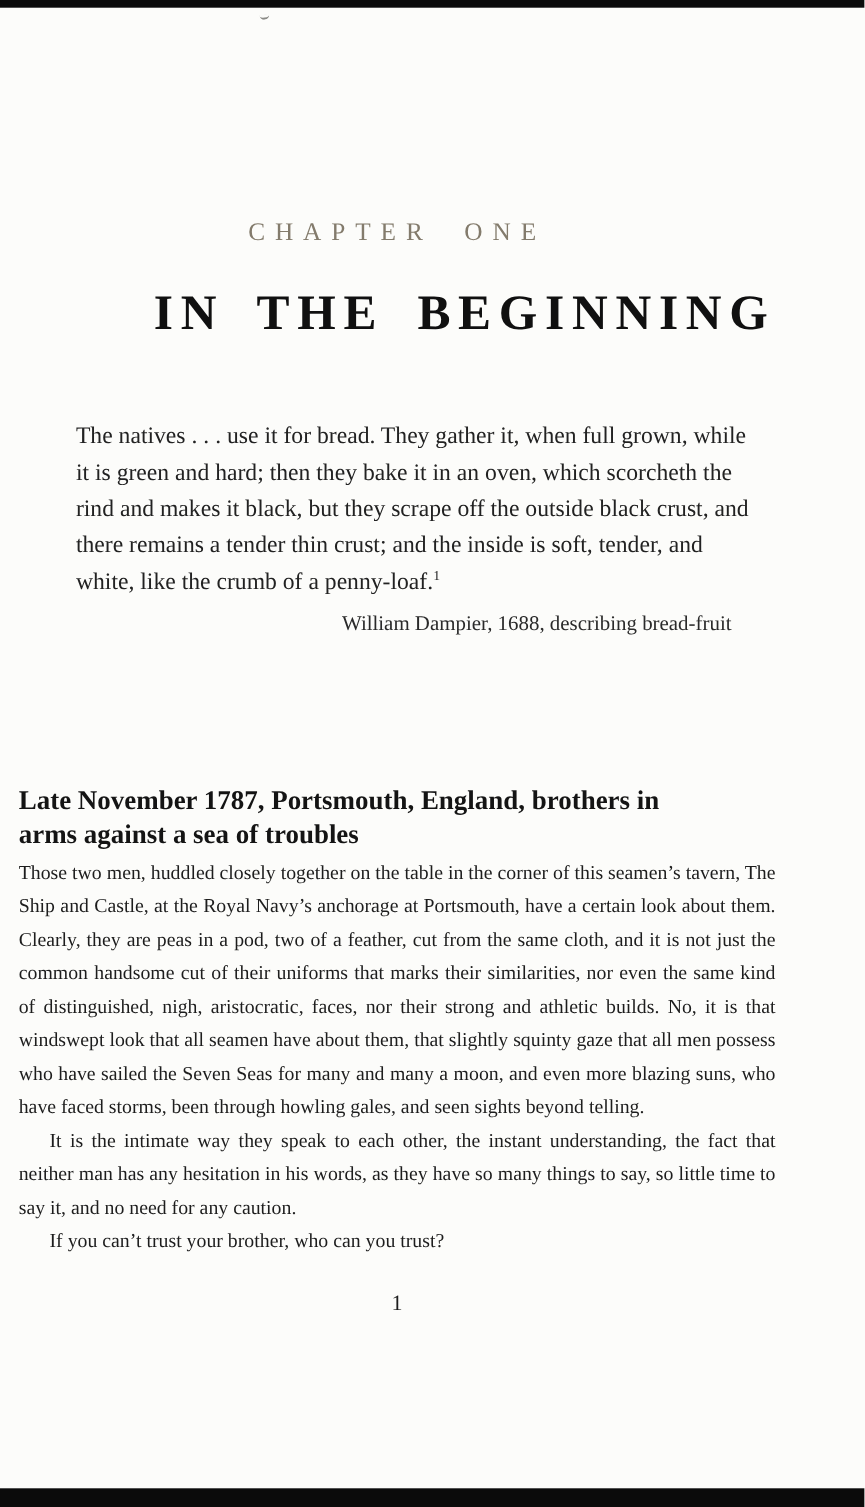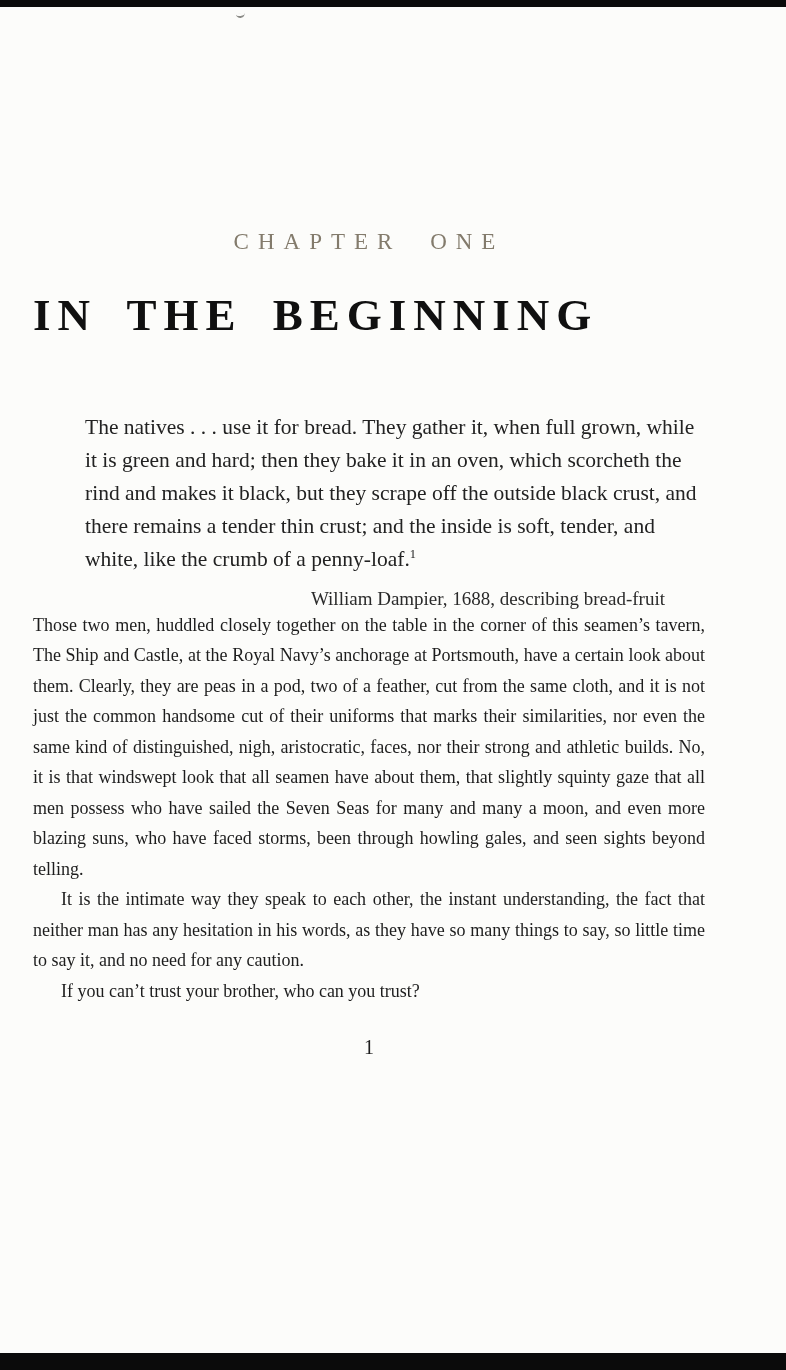--- a/index.html
+++ b/index.html
@@ -17,32 +17,32 @@
 
   .speck {
     position: absolute;
     width: 9px; height: 5px;
     border-bottom: 2px solid #8a8a86;
     border-radius: 0 0 8px 8px;
     top: 13px; left: 236px;
     transform: rotate(-8deg);
   }
 
-  .content { padding: 198px 81px 0 33px; margin-top: 31px; }
+  .content { padding: 198px 81px 0 17px; }
 
   .chapter-label {
     text-align: center;
     font-size: 23px;
     letter-spacing: 9px;
     word-spacing: 14px;
     color: #837b6c;
   }
 
   .title {
-    text-align: left;
+    text-align: right;
     margin-top: 36px;
     font-size: 45px;
     font-weight: 600;
     letter-spacing: 7px;
     word-spacing: 12px;
     line-height: 1.1;
     color: #101010;
   }
 
   .epigraph {
@@ -96,20 +96,21 @@
 
   <div class="content">
     <div class="chapter-label">CHAPTER ONE</div>
 
     <h1 class="title">IN THE BEGINNING</h1>
 
     <p class="epigraph"><span>The natives . . . use it for bread. They gather it, when full grown, while it is green and hard; then they bake it in an oven, which scorcheth the rind and makes it black, but they scrape off the outside black crust, and there remains a tender thin crust; and the inside is soft, tender, and white, like the crumb of a penny-loaf.</span><sup class="fn">1</sup></p>
 
     <div class="attribution">William Dampier, 1688, describing bread-fruit</div>
 
+    <h2 class="section-heading">Late November 1787, Portsmouth, England, brothers in arms against a sea of troubles</h2>
 
     <p class="body-para">Those two men, huddled closely together on the table in the corner of this seamen’s tavern, The Ship and Castle, at the Royal Navy’s anchorage at Portsmouth, have a certain look about them. Clearly, they are peas in a pod, two of a feather, cut from the same cloth, and it is not just the common handsome cut of their uniforms that marks their similarities, nor even the same kind of distinguished, nigh, aristocratic, faces, nor their strong and athletic builds. No, it is that windswept look that all seamen have about them, that slightly squinty gaze that all men possess who have sailed the Seven Seas for many and many a moon, and even more blazing suns, who have faced storms, been through howling gales, and seen sights beyond telling.</p>
 
     <p class="body-para indent">It is the intimate way they speak to each other, the instant understanding, the fact that neither man has any hesitation in his words, as they have so many things to say, so little time to say it, and no need for any caution.</p>
 
     <p class="body-para indent">If you can’t trust your brother, who can you trust?</p>
 
     <div class="page-number">1</div>
   </div>
 

